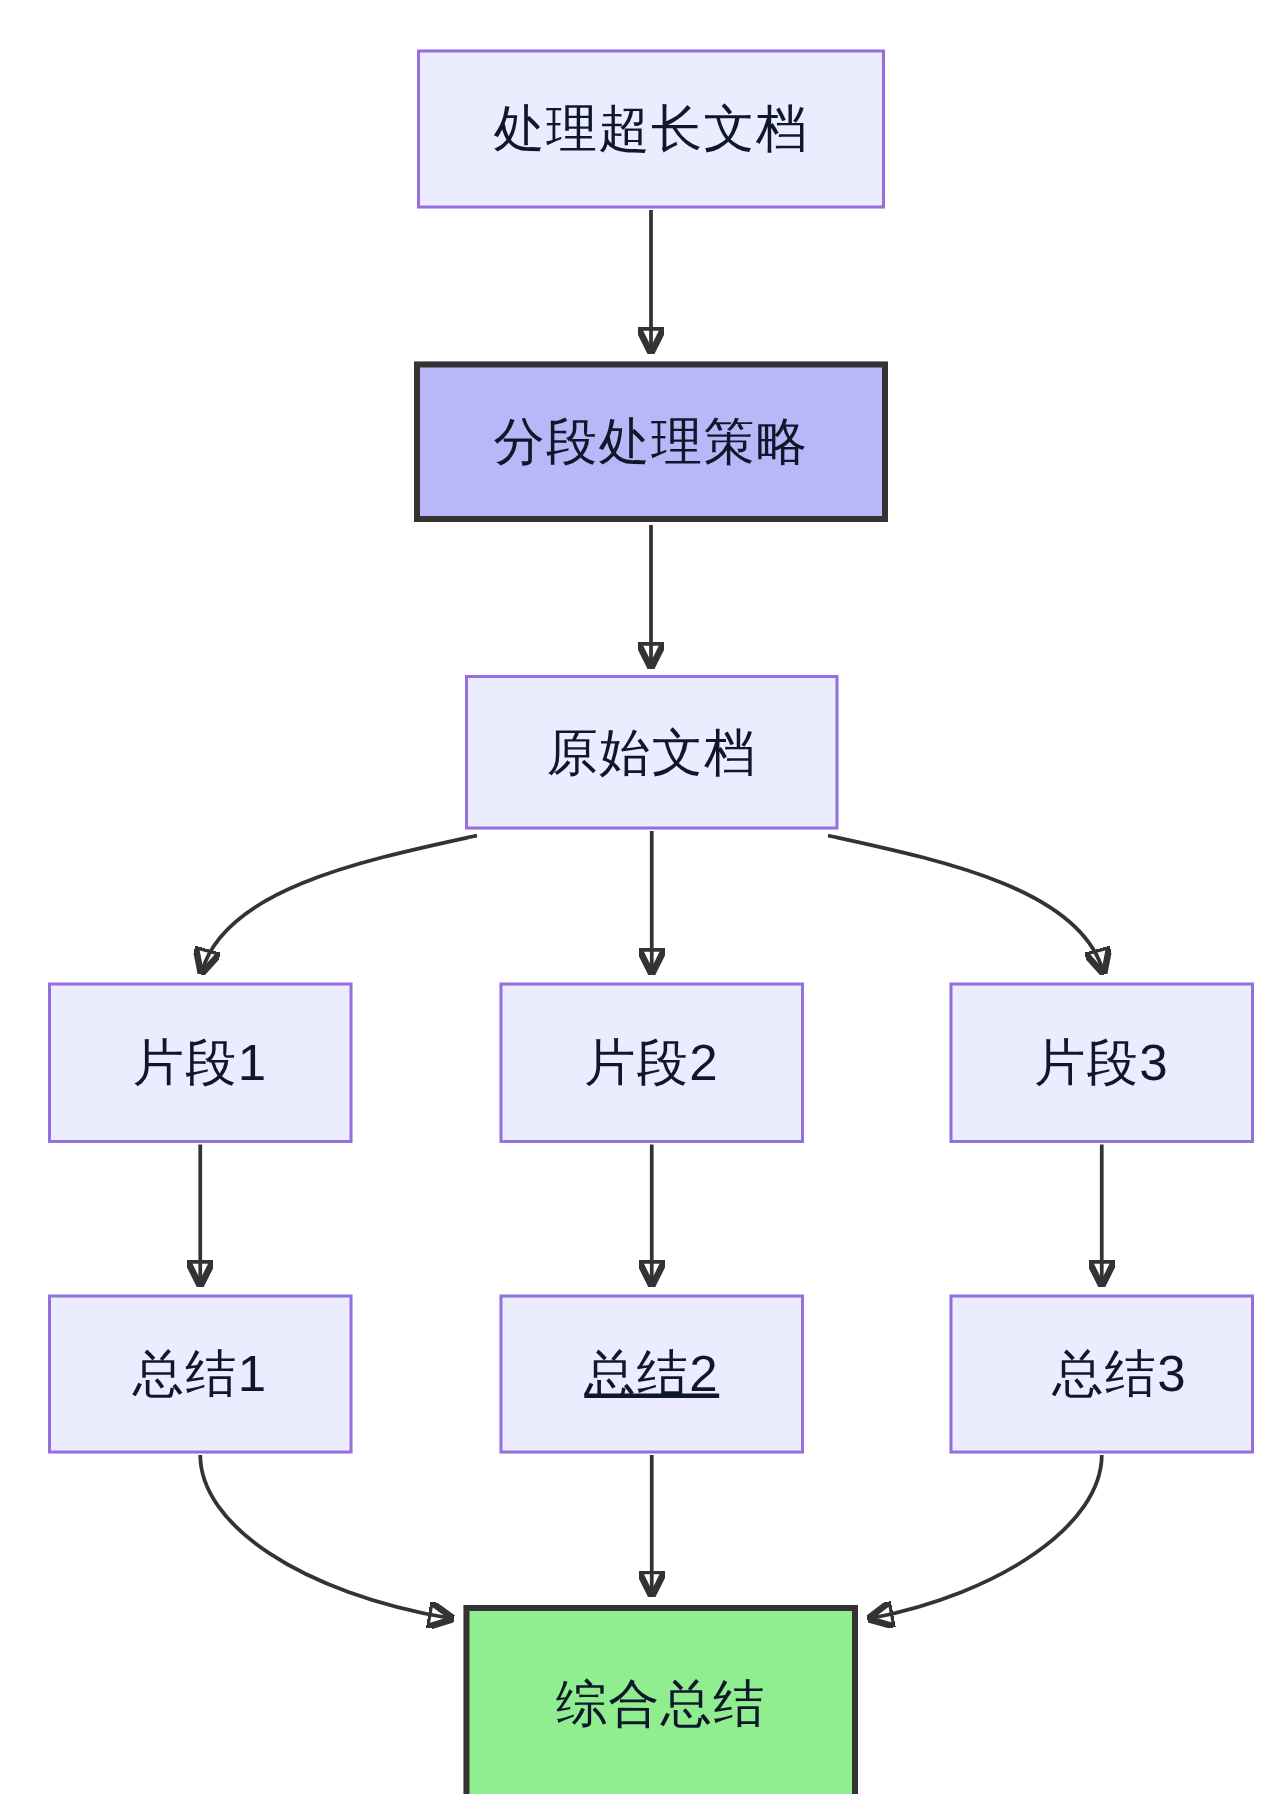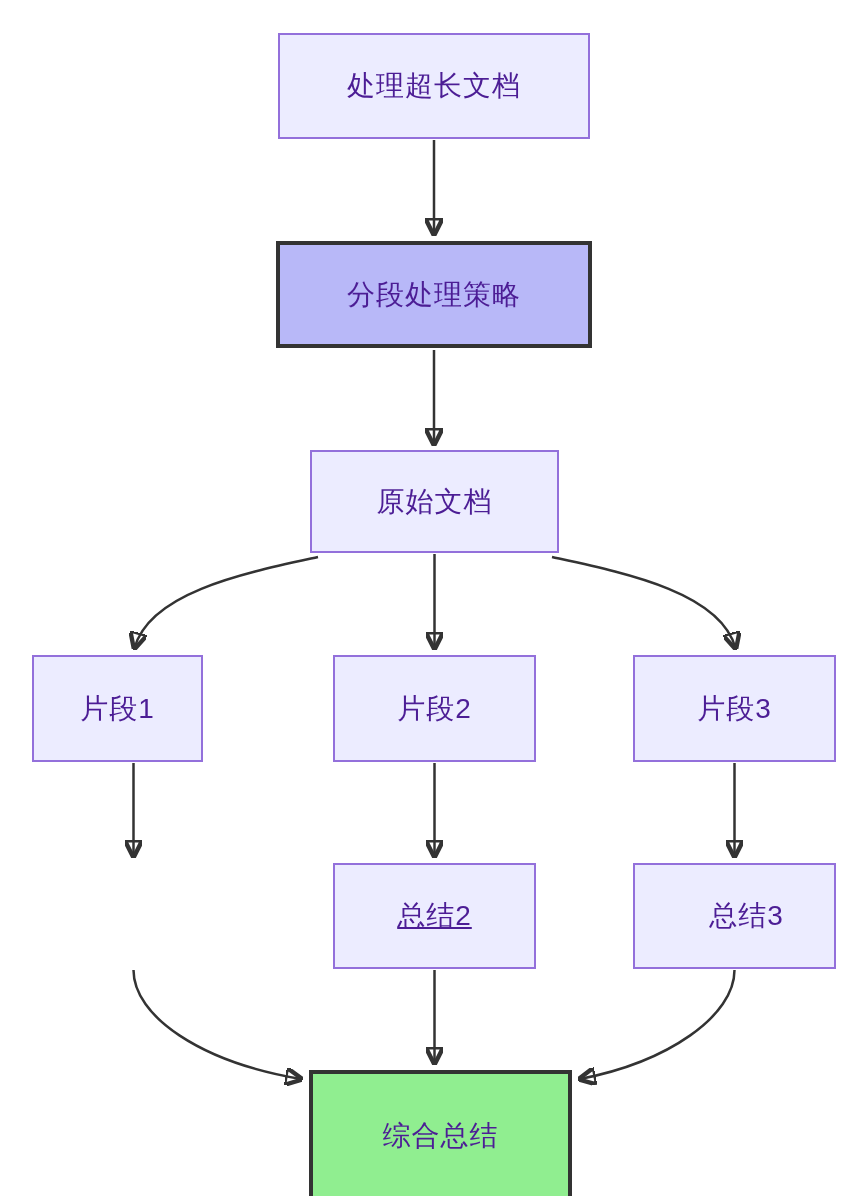--- a/index.html
+++ b/index.html
@@ -27,41 +27,41 @@
     fill: none;
     stroke: #333333;
     stroke-width: 2.5;
   }
   .node {
     position: absolute;
     box-sizing: border-box;
     display: flex;
     align-items: center;
     justify-content: center;
-    font-size: 28px;
-    color: #4c1d95;
+    font-size: 34px;
+    color: #0f172a;
     background: #ECECFF;
     border: 2px solid #9370DB;
     z-index: 2;
     text-align: center;
     letter-spacing: 1px;
   }
   .node.highlight {
     background: #B8B8F8;
     border: 4px solid #333333;
   }
   .node.success {
     background: #90EE90;
     border: 4px solid #333333;
   }
   
   .n-doc      { left: 278px; top: 33px;   width: 312px; height: 106px; }
   .n-strategy { left: 276px; top: 241px;  width: 316px; height: 107px; }
   .n-original { left: 310px; top: 450px;  width: 249px; height: 103px; }
-  .n-frag1    { left: 32px;  top: 655px;  width: 171px; height: 107px; }
+  .n-frag1    { left: 32px;  top: 655px;  width: 203px; height: 107px; }
   .n-frag2    { left: 333px; top: 655px;  width: 203px; height: 107px; text-align: center; }
   .n-frag3    { left: 633px; top: 655px;  width: 203px; height: 107px; align-items: center; }
   .n-sum1     { left: 32px;  top: 863px;  width: 203px; height: 106px; }
   .n-sum2     { left: 333px; top: 863px;  width: 203px; height: 106px; text-decoration: underline; }
   .n-sum3     { left: 633px; top: 863px;  width: 203px; height: 106px; padding-left: 24px; }
   .n-final    { left: 309px; top: 1070px; width: 263px; height: 131px; }
 </style>
 </head>
 <body>
 
@@ -103,20 +103,23 @@
   </div>
 
   <div class="node n-frag2">
     <span>片段2</span>
   </div>
 
   <div class="node n-frag3">
     <span>片段3</span>
   </div>
 
+  <div class="node n-sum1">
+    <span>总结1</span>
+  </div>
 
   <div class="node n-sum2">
     <span>总结2</span>
   </div>
 
   <div class="node n-sum3">
     <span>总结3</span>
   </div>
 
   <div class="node success n-final">

